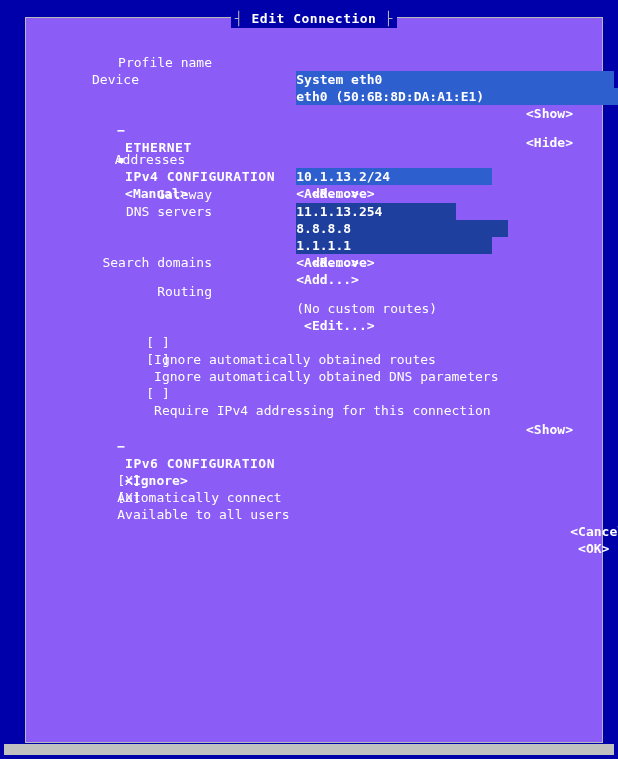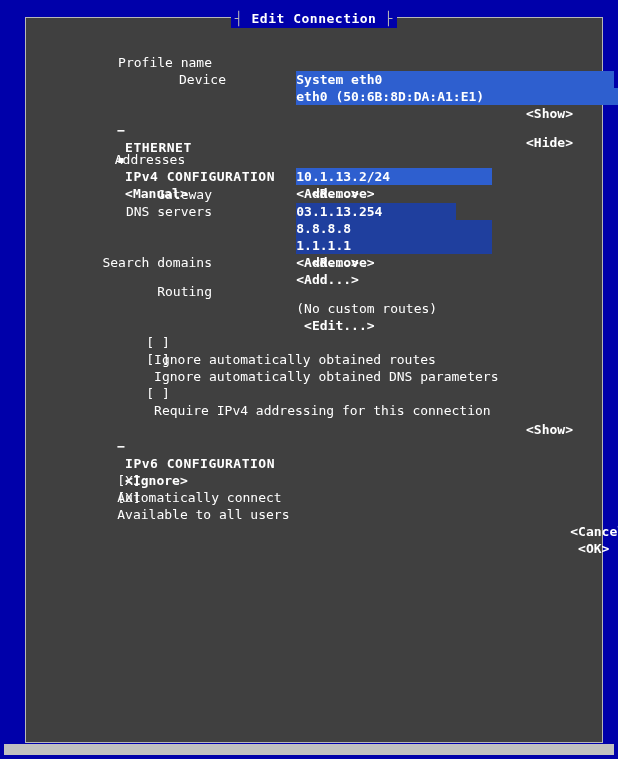--- a/index.html
+++ b/index.html
@@ -30,21 +30,21 @@
     box-sizing: border-box;
   }
   .dialog {
     position: absolute;
     left: 21px;
     top: 13px;
     width: 578px;
     height: 726px;
     box-sizing: border-box;
     border: 1px solid #b8b8b8;
-    background: #404040;
+    background: #8b5cf6;
   }
   .title-wrap {
     position: absolute;
     left: 0;
     top: -9px;
     width: 100%;
     text-align: center;
     height: 18px;
     line-height: 18px;
   }
@@ -132,21 +132,21 @@
         </span>
       </div>
 
       <div class="content">
 
         <div class="row" style="left:66px; top:36px; width:120px; text-align:right;">Profile name</div>
         <div class="row" style="left:192px; top:36px;">
           <span class="field sel" style="width:318px;">System eth0</span>
         </div>
 
-        <div class="row" style="left:80px; top:53px; width:120px; text-align:right;">Device</div>
+        <div class="row" style="left:66px; top:53px; width:120px; ">Device</div>
         <div class="row" style="left:192px; top:53px;">
           <span class="field sel" style="width:324px;">eth0 (50:6B:8D:DA:A1:E1)</span>
         </div>
 
         <div class="row" style="left:13px; top:87px;">
           <span class="section-marker">−</span>
           <span>&nbsp;</span><span class="sec-title">ETHERNET</span>
         </div>
         <div class="right" style="left:500px; top:87px;">&lt;Show&gt;</div>
 
@@ -161,26 +161,26 @@
         <div class="row" style="left:192px; top:133px;">
           <span class="field sel" style="width:196px;">10.1.13.2/24</span>
           <span>&nbsp;&nbsp;</span><span class="btn">&lt;Remove&gt;</span>
         </div>
         <div class="row" style="left:192px; top:150px;">
           <span class="btn">&lt;Add...&gt;</span>
         </div>
 
         <div class="row" style="left:66px; top:168px; width:120px; text-align:right;">Gateway</div>
         <div class="row" style="left:192px; top:168px;">
-          <span class="field" style="width:160px;">03.1.13.254</span>
+          <span class="field" style="width:160px;">11.1.13.254</span>
         </div>
 
         <div class="row" style="left:66px; top:185px; width:120px; text-align:right;">DNS servers</div>
         <div class="row" style="left:192px; top:185px;">
-          <span class="field" style="width:196px;">8.8.8.8</span>
+          <span class="field" style="width:212px;">8.8.8.8</span>
           <span>&nbsp;&nbsp;</span><span class="btn">&lt;Remove&gt;</span>
         </div>
         <div class="row" style="left:192px; top:202px;">
           <span class="field" style="width:196px;">1.1.1.1</span>
           <span>&nbsp;&nbsp;</span><span class="btn">&lt;Remove&gt;</span>
         </div>
         <div class="row" style="left:192px; top:219px;">
           <span class="btn">&lt;Add...&gt;</span>
         </div>
 

